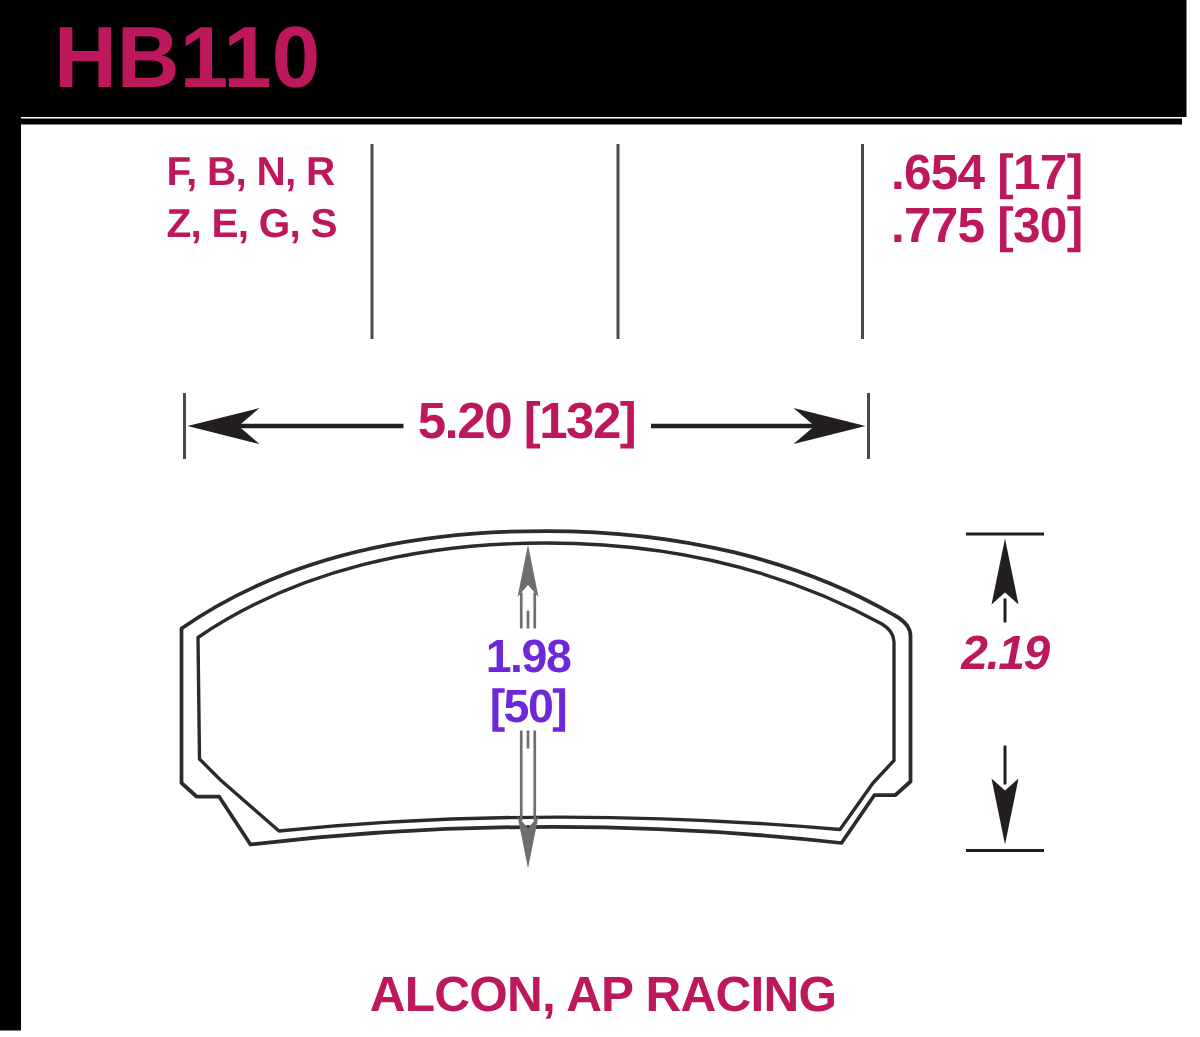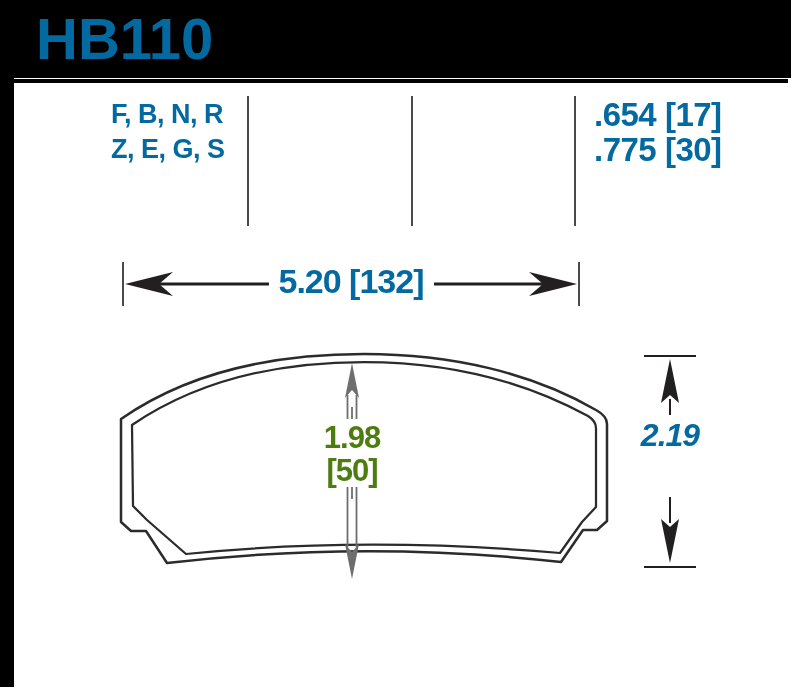--- a/index.html
+++ b/index.html
@@ -40,21 +40,21 @@
     width: 774px; height: 4px;
     background: #000000;
   }
   .drawing-svg {
     position: absolute;
     left: 0; top: 0;
     width: 800px; height: 691px;
   }
   .txt {
     position: absolute;
-    color: #0369a1;
+    color: #be185d;
     font-weight: bold;
     white-space: nowrap;
   }
   .compound-lines {
     left: 111px; top: 97px;
     font-size: 27px;
     line-height: 35px;
     letter-spacing: -0.5px;
   }
   .thickness-lines {
@@ -73,21 +73,21 @@
     display: inline-block;
     background: #ffffff;
     padding: 0 10px;
     font-size: 34px;
     letter-spacing: -1px;
   }
   .center-dim {
     width: 90px;
     left: 307px;
     text-align: center;
-    color: #4d7c0f;
+    color: #6d28d9;
     font-size: 31px;
     letter-spacing: -1px;
   }
   .center-dim.line1 { top: 420px; }
   .center-dim.line2 { top: 453px; }
   .height-dim {
     width: 90px;
     left: 625px;
     text-align: center;
     font-size: 32px;
@@ -189,14 +189,15 @@
     <div>.775 [30]</div>
   </div>
 
   <div class="txt width-label-wrap">
     <span>5.20 [132]</span>
   </div>
   <div class="txt center-dim line1">1.98</div>
   <div class="txt center-dim line2">[50]</div>
   <div class="txt height-dim line1">2.19</div>
 
+  <div class="txt caption">ALCON, AP RACING</div>
 
 </div>
 
 </body></html>

